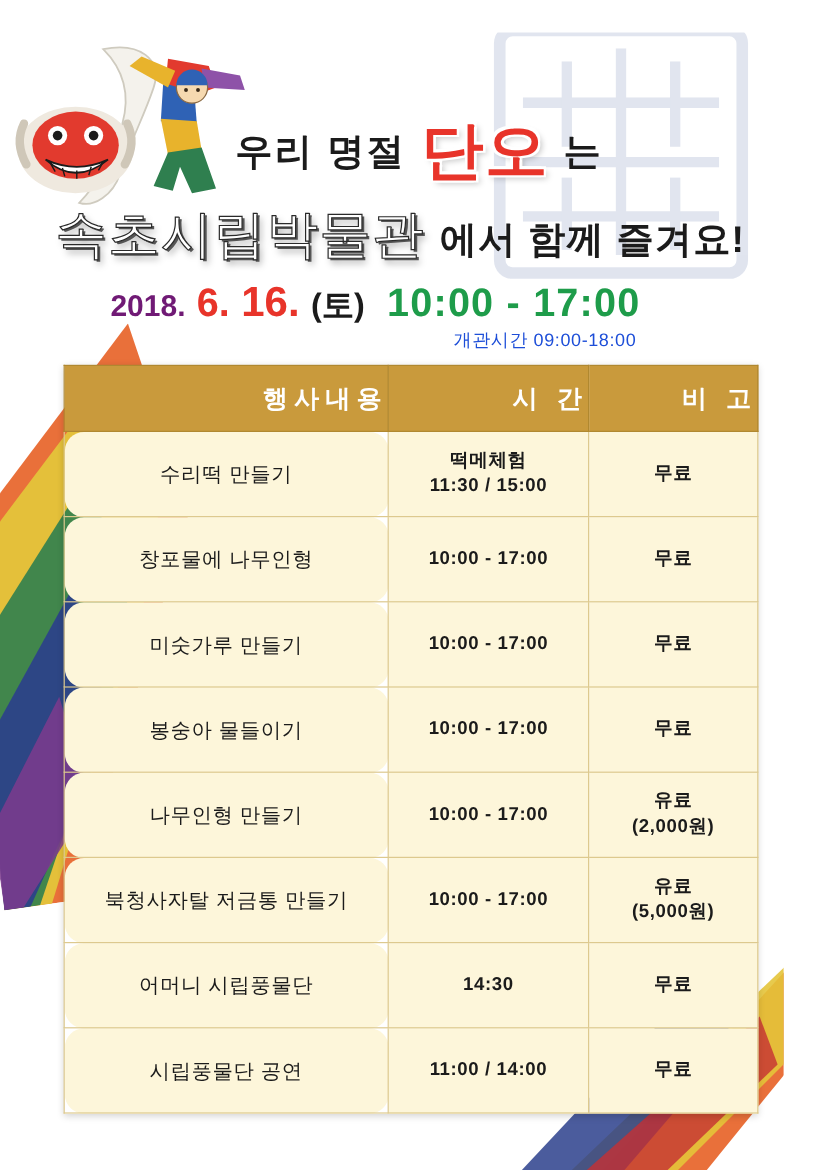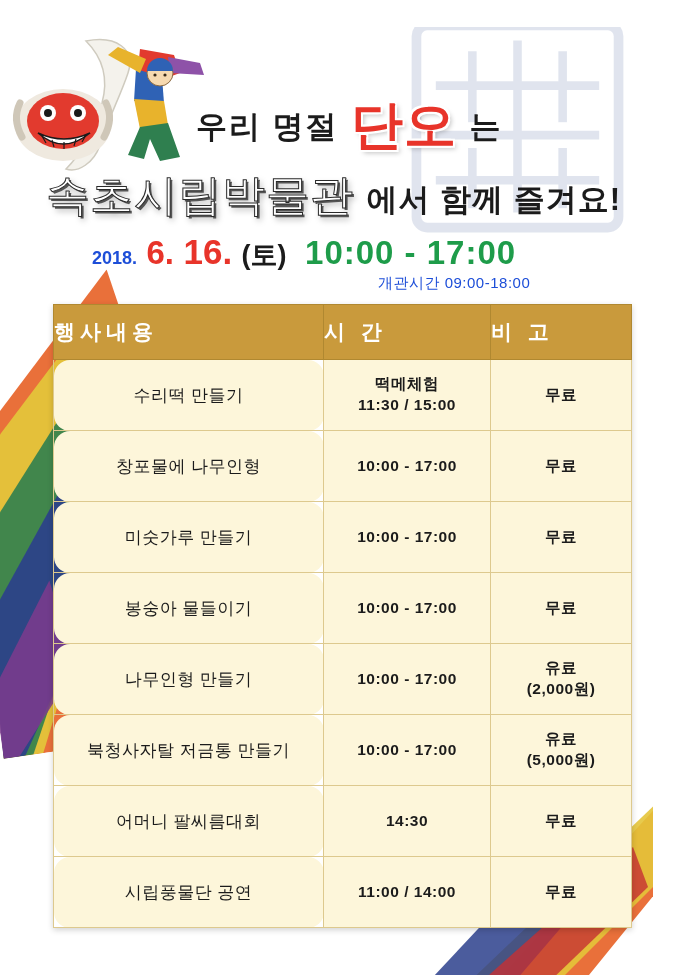--- a/index.html
+++ b/index.html
@@ -113,21 +113,21 @@
     margin-left: 8px;
   }
 
   .line3 {
     position: absolute;
     left: 92px;
     top: 205px;
     white-space: nowrap;
     font-weight: bold;
   }
-  .date-year { font-size: 18px; color: #1d4ed8; }
+  .date-year { font-size: 25px; color: #701a75; }
   .date-month { font-size: 33px; color: #e8342a; margin-left: 5px; }
   .date-day { font-size: 35px; color: #e8342a; margin-left: 5px; }
   .date-dow { font-size: 27px; color: #1b1b1b; margin-left: 5px; }
   .time-range { font-size: 33px; color: #1e9c4a; margin-left: 14px; letter-spacing: 1px; }
 
   .open-hours {
     position: absolute;
     left: 378px;
     top: 247px;
     font-size: 15px;
@@ -150,21 +150,21 @@
     box-shadow: 0 2px 6px rgba(0,0,0,0.18);
   }
   table.schedule th {
     background: #c99a3c;
     color: #ffffff;
     font-size: 21px;
     font-weight: bold;
     letter-spacing: 5px;
     padding: 13px 0;
     border: 1px solid #b08830;
-    text-align: left;
+    text-align: right;
   }
   table.schedule td {
     background: #fdf6da;
     border: 1px solid #ddc98e;
     text-align: center;
     color: #1b1b1b;
     height: 68px;
     vertical-align: middle;
   }
   td.c-name {
@@ -356,21 +356,21 @@
           <td class="c-time">
             <span class="sub-line">10:00 - 17:00</span>
             <span class="sub-line"></span>
           </td>
           <td class="c-note">
             <span class="sub-line">유료</span>
             <span class="sub-line">(5,000원)</span>
           </td>
         </tr>
         <tr>
-          <td class="c-name">어머니 팔씨름대회</td>
+          <td class="c-name">어머니 시립풍물단</td>
           <td class="c-time">
             <span class="sub-line">14:30</span>
             <span class="sub-line"></span>
           </td>
           <td class="c-note">
             <span class="sub-line">무료</span>
             <span class="sub-line"></span>
           </td>
         </tr>
         <tr>

